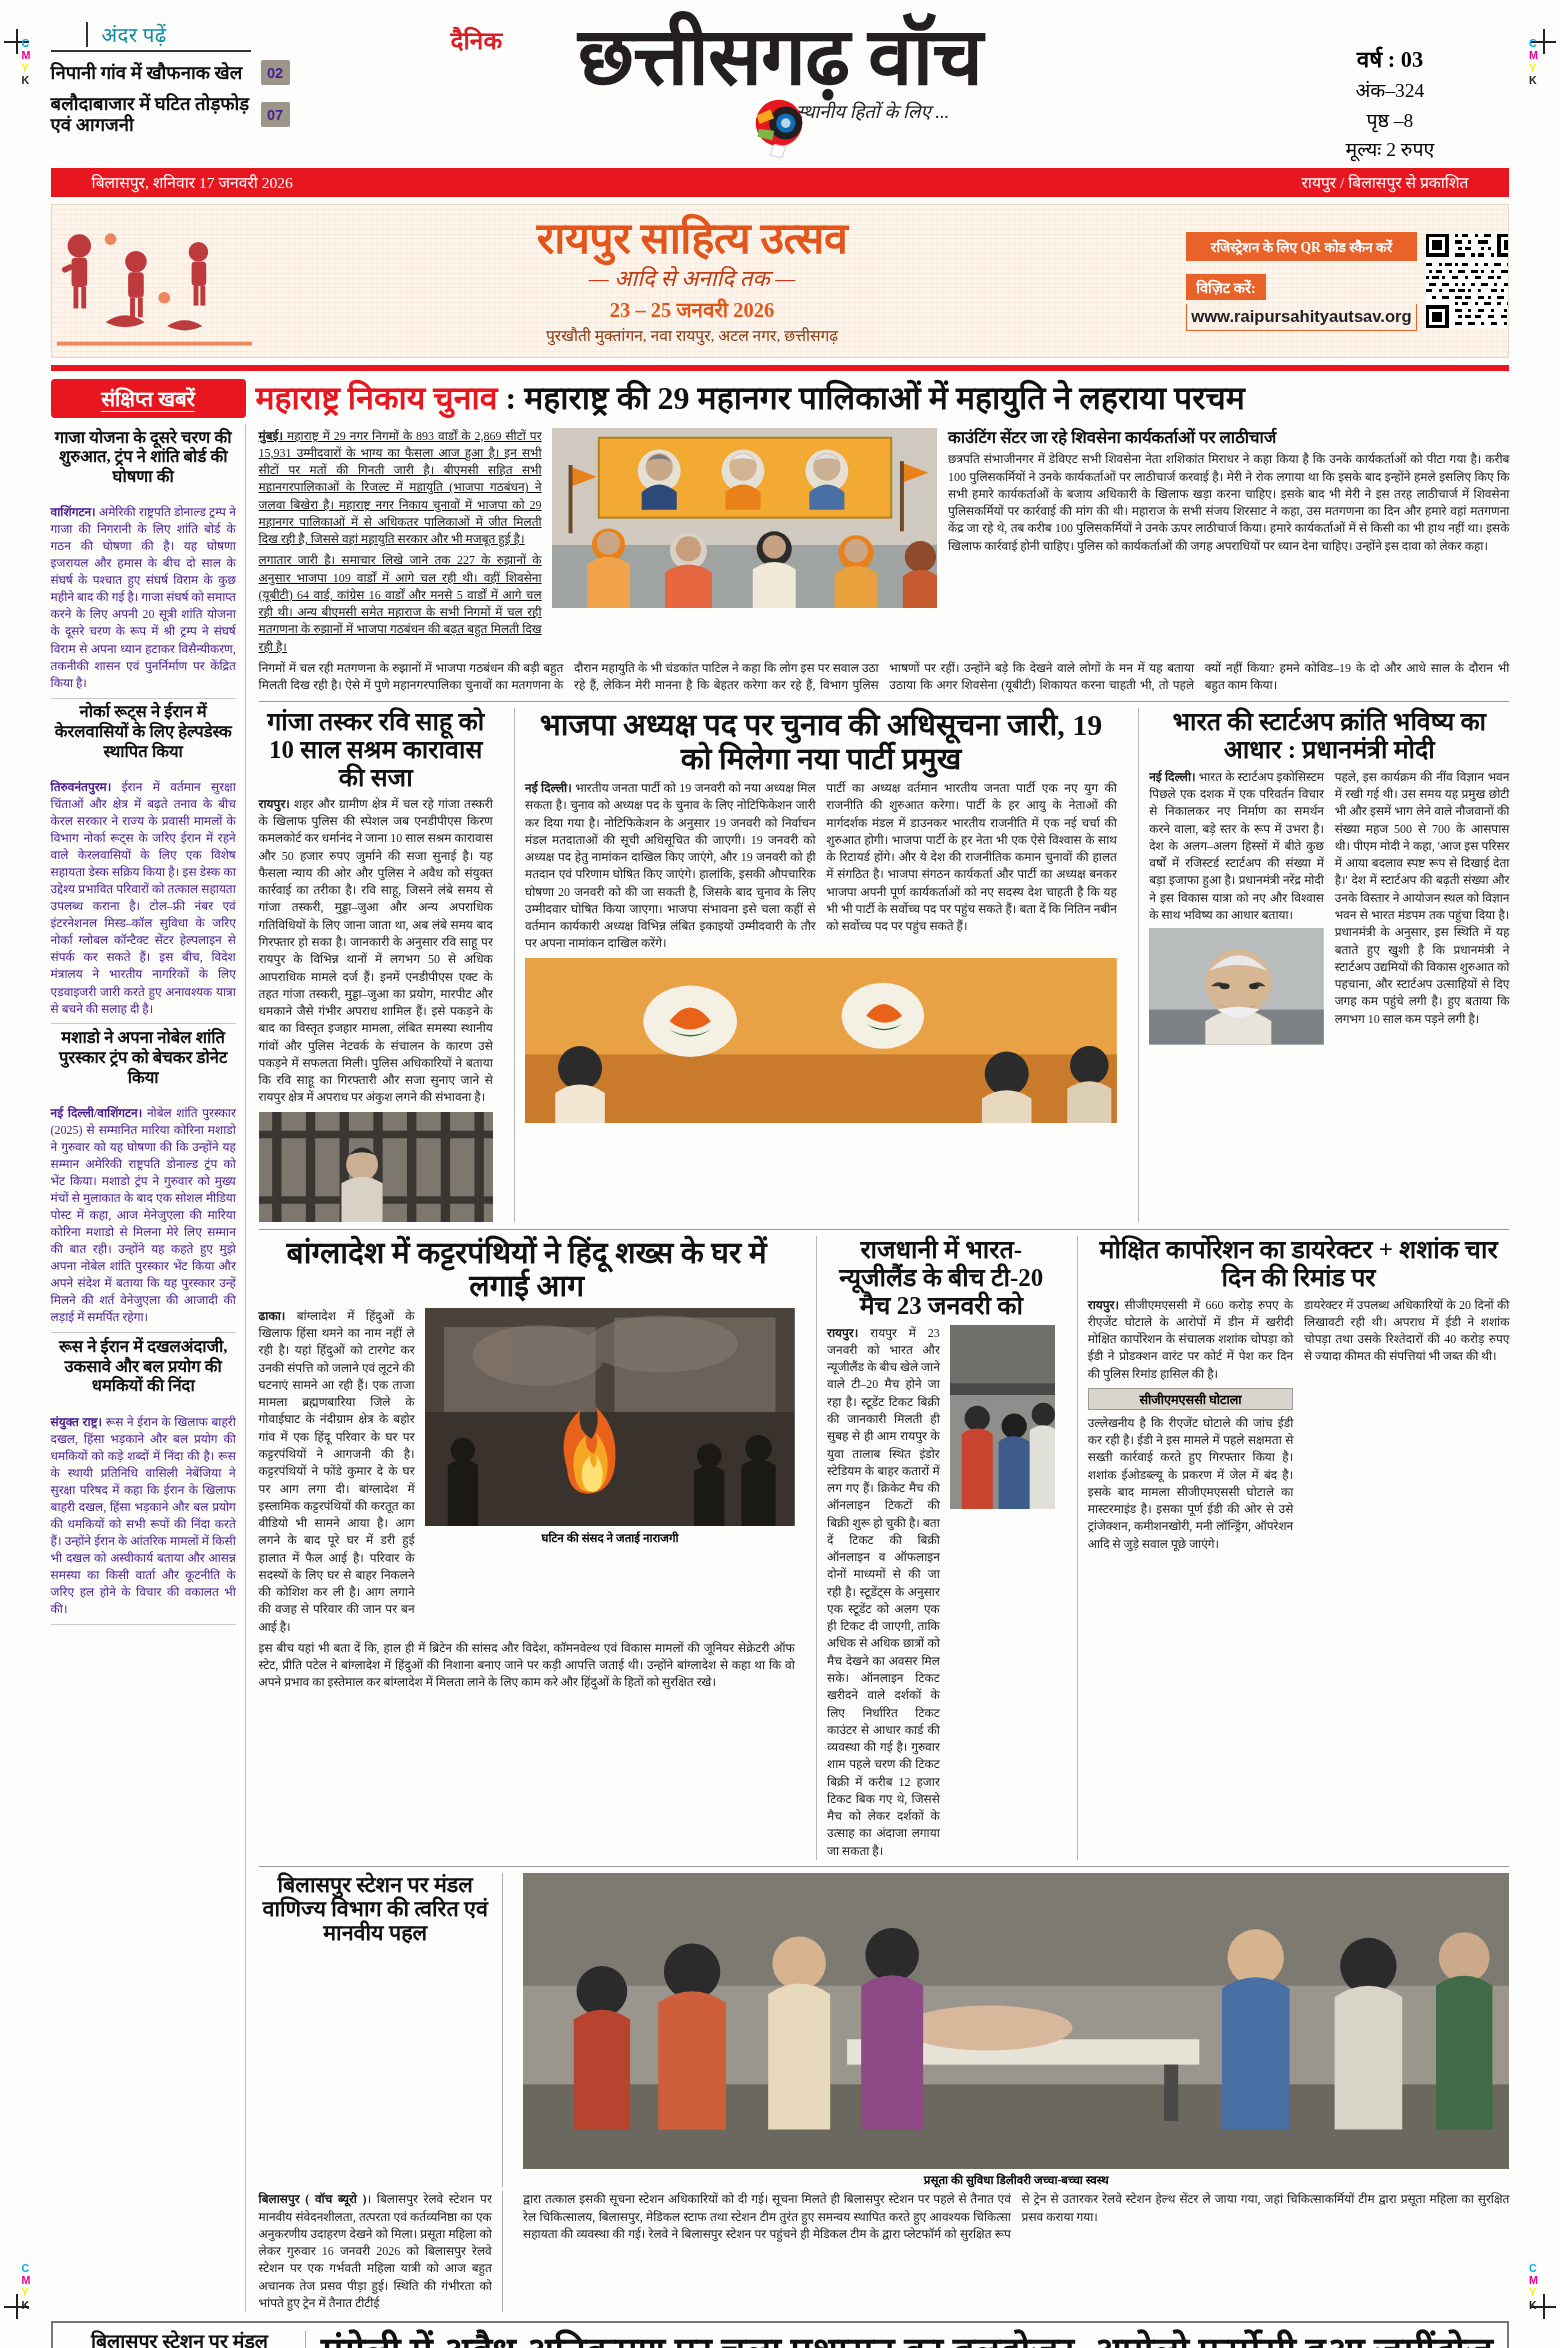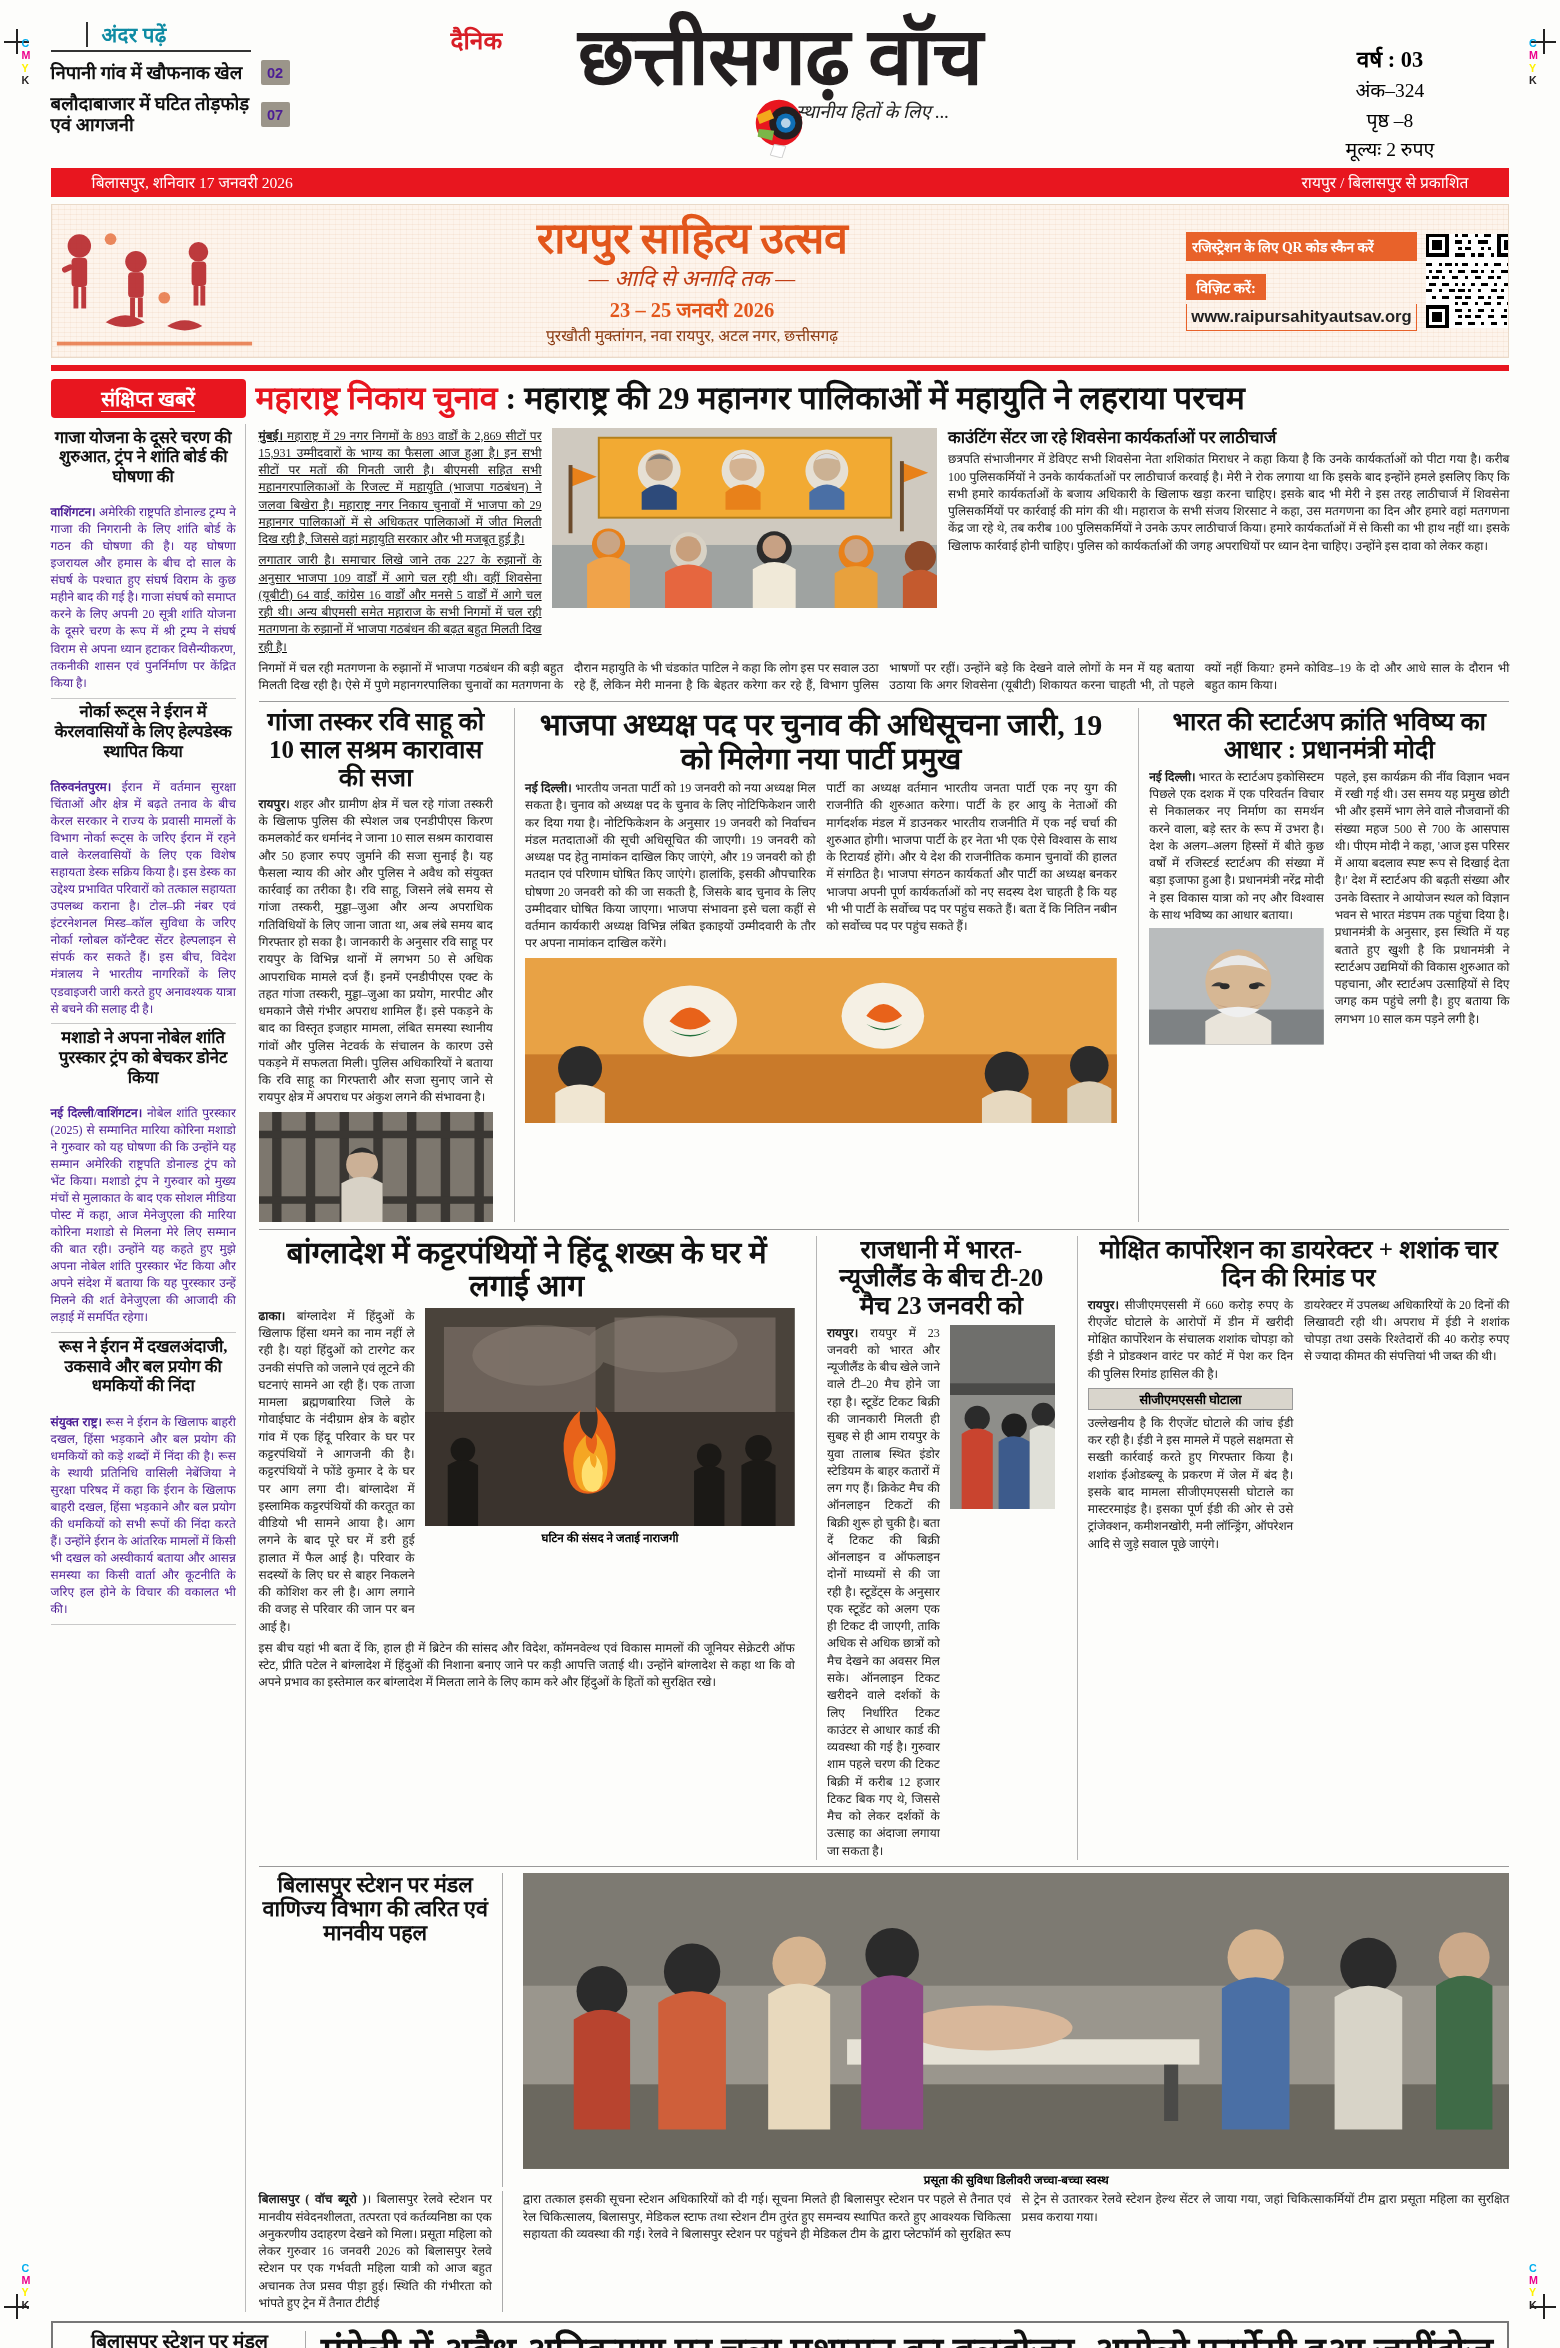--- a/index.html
+++ b/index.html
@@ -36,21 +36,21 @@
   .cmyk .y { color:#fff200; } .cmyk .k { color:#231f20; }
   .cmyk-tl { left: 21.5px; top: 37px; }
   .cmyk-tr { right: 21.5px; top: 37px; }
   .cmyk-bl { left: 21.5px; bottom: 37px; }
   .cmyk-br { right: 21.5px; bottom: 37px; }
 
   
   .masthead { display:flex; align-items:flex-start; padding: 2px 33px 0 33px; height: 154px; }
   .inside-box { width: 239px; padding-top: 3.9px; }
   .inside-tag {
-    color:#0e8ba3; font-weight:bold; font-size:20.5px; letter-spacing:0.3px;
+    color:#0e8ba3; font-weight:normal; font-size:20.5px; letter-spacing:0.3px;
     border-bottom: 2px solid #333; display:block; width: 200px; padding-bottom:2px;
     padding-left: 51px; position:relative;
   }
   .inside-tag::before{ content:""; position:absolute; left:35px; top:2px; width:2px; height:25px; background:#333;}
   .inside-row { display:flex; align-items:center; gap:7.8px; margin-top:8.8px; }
   .inside-row .txt { font-size:18.5px; font-weight:bold; line-height:1.12; color:#111; flex:1; }
   .inside-row .pg {
     background:#9b958a; color:#4c1d95; font-family:"Liberation Sans",sans-serif;
     font-weight:bold; font-size:14.6px; width:29px; height:25px;
     display:flex; align-items:center; justify-content:center; border-radius:2px;
@@ -91,21 +91,21 @@
   .ad-deco.left { left:0; }
   .ad-center { flex:1; text-align:center; padding-left:146px; }
   .ad-title { font-size:43px; font-weight:bold; color:#e2561b; line-height:1.02; letter-spacing:-0.5px;}
   .ad-sub { font-size:22.4px; color:#c13d14; font-style:italic; margin-top:2px;}
   .ad-date { font-size:20.5px; font-weight:bold; color:#e2561b; margin-top:2px;}
   .ad-venue { font-size:15.6px; color:#8a3b12; margin-top:1px;}
   .ad-right { width:322px; position:relative; height:100%; display:flex;
               align-items:center; gap:9.8px; padding-right:19.5px;}
   .ad-rblock { flex:1; }
   .ad-reg { background:#e8622a; color:#fff; font-size:13.7px; font-weight:bold;
-            padding:4.9px 5.9px; text-align:left; }
+            padding:4.9px 5.9px; text-align:center; }
   .ad-visit { background:#e8622a; color:#fff; font-size:14.6px; font-weight:bold;
               padding:2.9px 9.8px; display:inline-block; margin-top:13.7px;}
   .ad-url { font-family:"Liberation Sans",sans-serif; font-weight:bold; font-size:16.6px;
             color:#222; margin-top:3.9px; border:1px solid #e8622a; border-top:none;
             padding:2.9px 3.9px;}
   .qr { width:94px; height:94px; flex:0 0 94px; }
 
   
   .top-rule { height:5.9px; background:#e8161f; margin:6.8px 33px 0 33px; }
   .lead-row { display:flex; align-items:center; margin:7.8px 33px 0 33px; gap:9.8px; }

